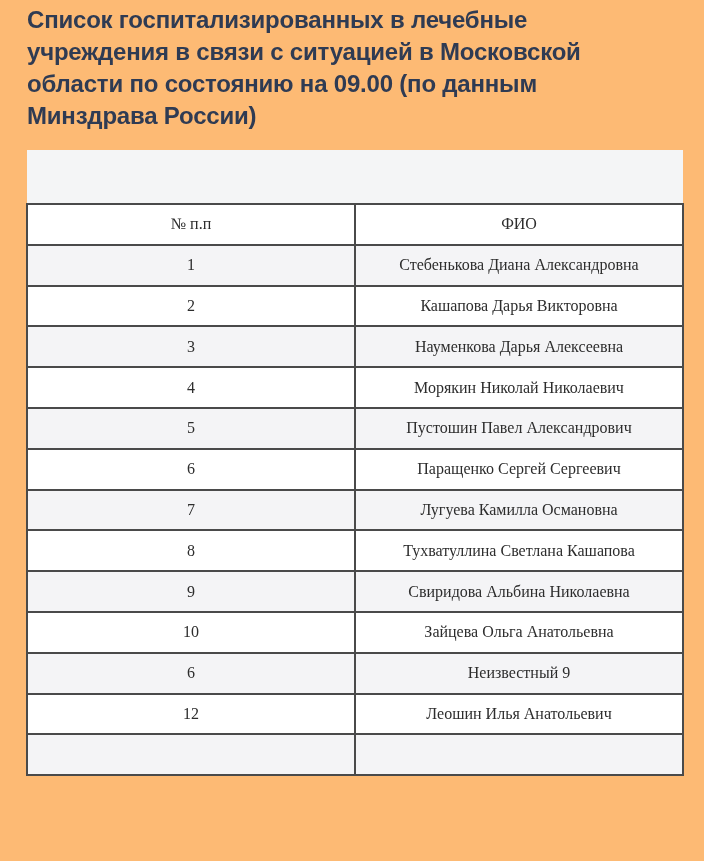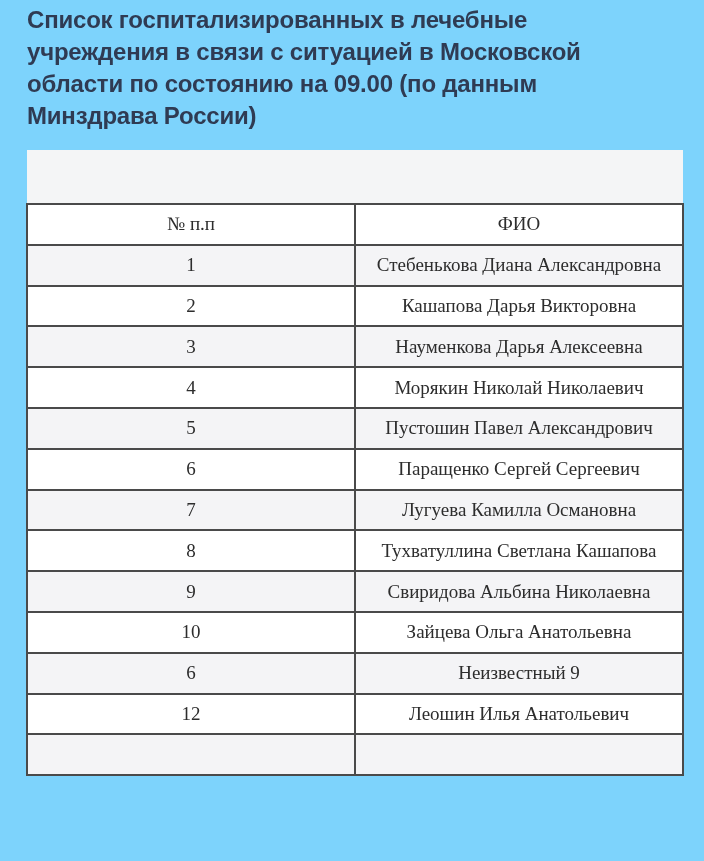--- a/index.html
+++ b/index.html
@@ -2,21 +2,21 @@
 <html><head>
 <meta charset="utf-8">
 <style>
   * { margin: 0; padding: 0; box-sizing: border-box; }
   html, body { background: #ffffff; }
   .page {
     position: relative;
     width: 704px;
     height: 861px;
     overflow: hidden;
-    background: #7dd3fc;
+    background: #fdba74;
     font-family: "Liberation Sans", sans-serif;
   }
   .title {
     position: absolute;
     left: 27px;
     top: 4px;
     width: 620px;
     font-family: "Liberation Sans", sans-serif;
     font-size: 24px;
     font-weight: bold;
@@ -33,21 +33,21 @@
     background: #f4f5f6;
   }
   table.list-table {
     position: absolute;
     left: 26px;
     top: 203px;
     width: 658px;
     border-collapse: collapse;
     table-layout: fixed;
     font-family: "Liberation Serif", serif;
-    font-size: 19px;
+    font-size: 16px;
     color: #2d2d2d;
     padding-left: 32px;
   }
   table.list-table th,
   table.list-table td {
     border: 2px solid #4a4a4a;
     width: 50%;
     height: 40.8px;
     text-align: center;
     vertical-align: middle;

